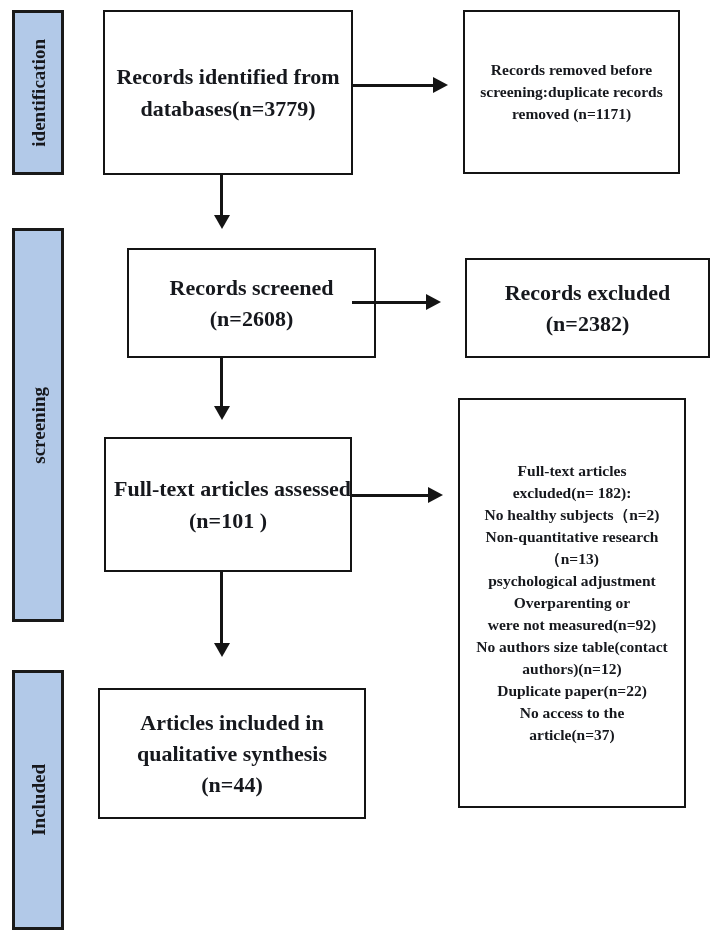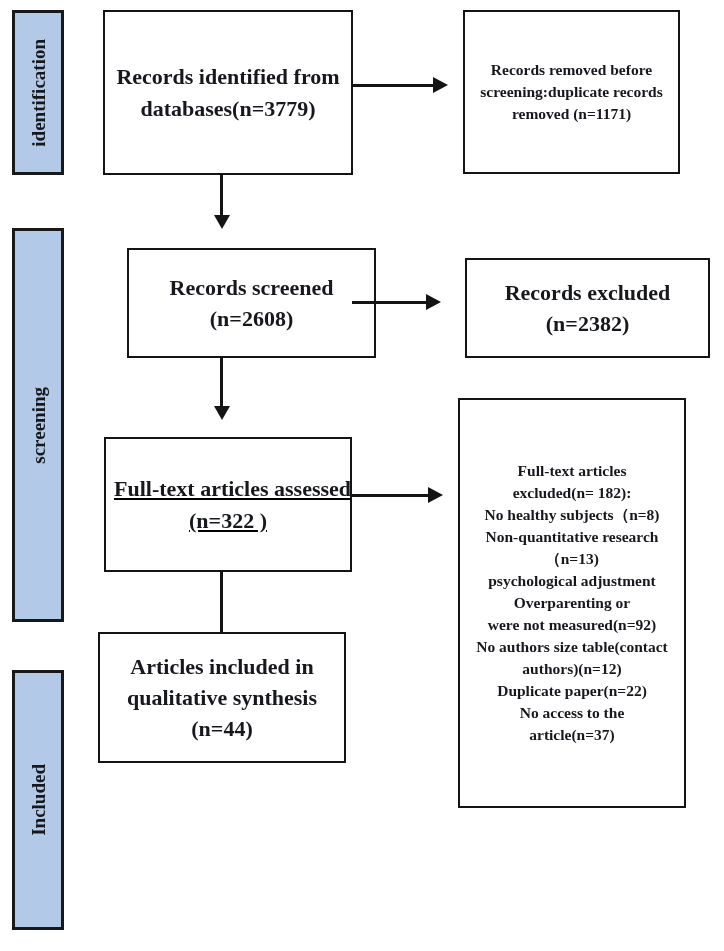--- a/index.html
+++ b/index.html
@@ -119,52 +119,52 @@
       <span class="ln">(n=2382)</span>
     </div>
   </div>
 
   <div class="hline" style="left:352px;top:301px;width:74px;"></div>
   <div class="arrow-right" style="left:426px;top:294px;"></div>
 
   <div class="vline" style="left:220px;top:358px;width:3px;height:50px;"></div>
   <div class="arrow-down" style="left:213.5px;top:406px;"></div>
 
-  <div class="flow-box" style="left:104px;top:437px;width:248px;height:135px;text-decoration:underline;">
+  <div class="flow-box" style="left:104px;top:437px;width:248px;height:135px;">
     <div class="btext fs17">
       <span class="ln">Full-text articles assessed</span>
-      <span class="ln">(n=322 )</span>
+      <span class="ln">(n=101 )</span>
     </div>
   </div>
 
   <div class="flow-box" style="left:458px;top:398px;width:228px;height:410px;">
     <div class="btext fs155">
       <span class="ln">Full-text articles</span>
       <span class="ln">excluded(n= 182):</span>
-      <span class="ln">No healthy subjects（n=8)</span>
+      <span class="ln">No healthy subjects（n=2)</span>
       <span class="ln">Non-quantitative research</span>
       <span class="ln">（n=13)</span>
       <span class="ln">psychological adjustment</span>
       <span class="ln">Overparenting or</span>
       <span class="ln">were not measured(n=92)</span>
       <span class="ln">No authors size table(contact</span>
       <span class="ln">authors)(n=12)</span>
       <span class="ln">Duplicate paper(n=22)</span>
       <span class="ln">No access to the</span>
       <span class="ln">article(n=37)</span>
     </div>
   </div>
 
   <div class="hline" style="left:352px;top:494px;width:76px;"></div>
   <div class="arrow-right" style="left:428px;top:487px;"></div>
 
   <div class="vline" style="left:220px;top:572px;width:3px;height:73px;"></div>
   <div class="arrow-down" style="left:213.5px;top:643px;"></div>
 
-  <div class="flow-box" style="left:98px;top:632px;width:248px;height:131px;">
+  <div class="flow-box" style="left:98px;top:688px;width:268px;height:131px;">
     <div class="btext fs17">
       <span class="ln">Articles included in</span>
       <span class="ln">qualitative synthesis</span>
       <span class="ln">(n=44)</span>
     </div>
   </div>
 
 </div>
 
 </body></html>

